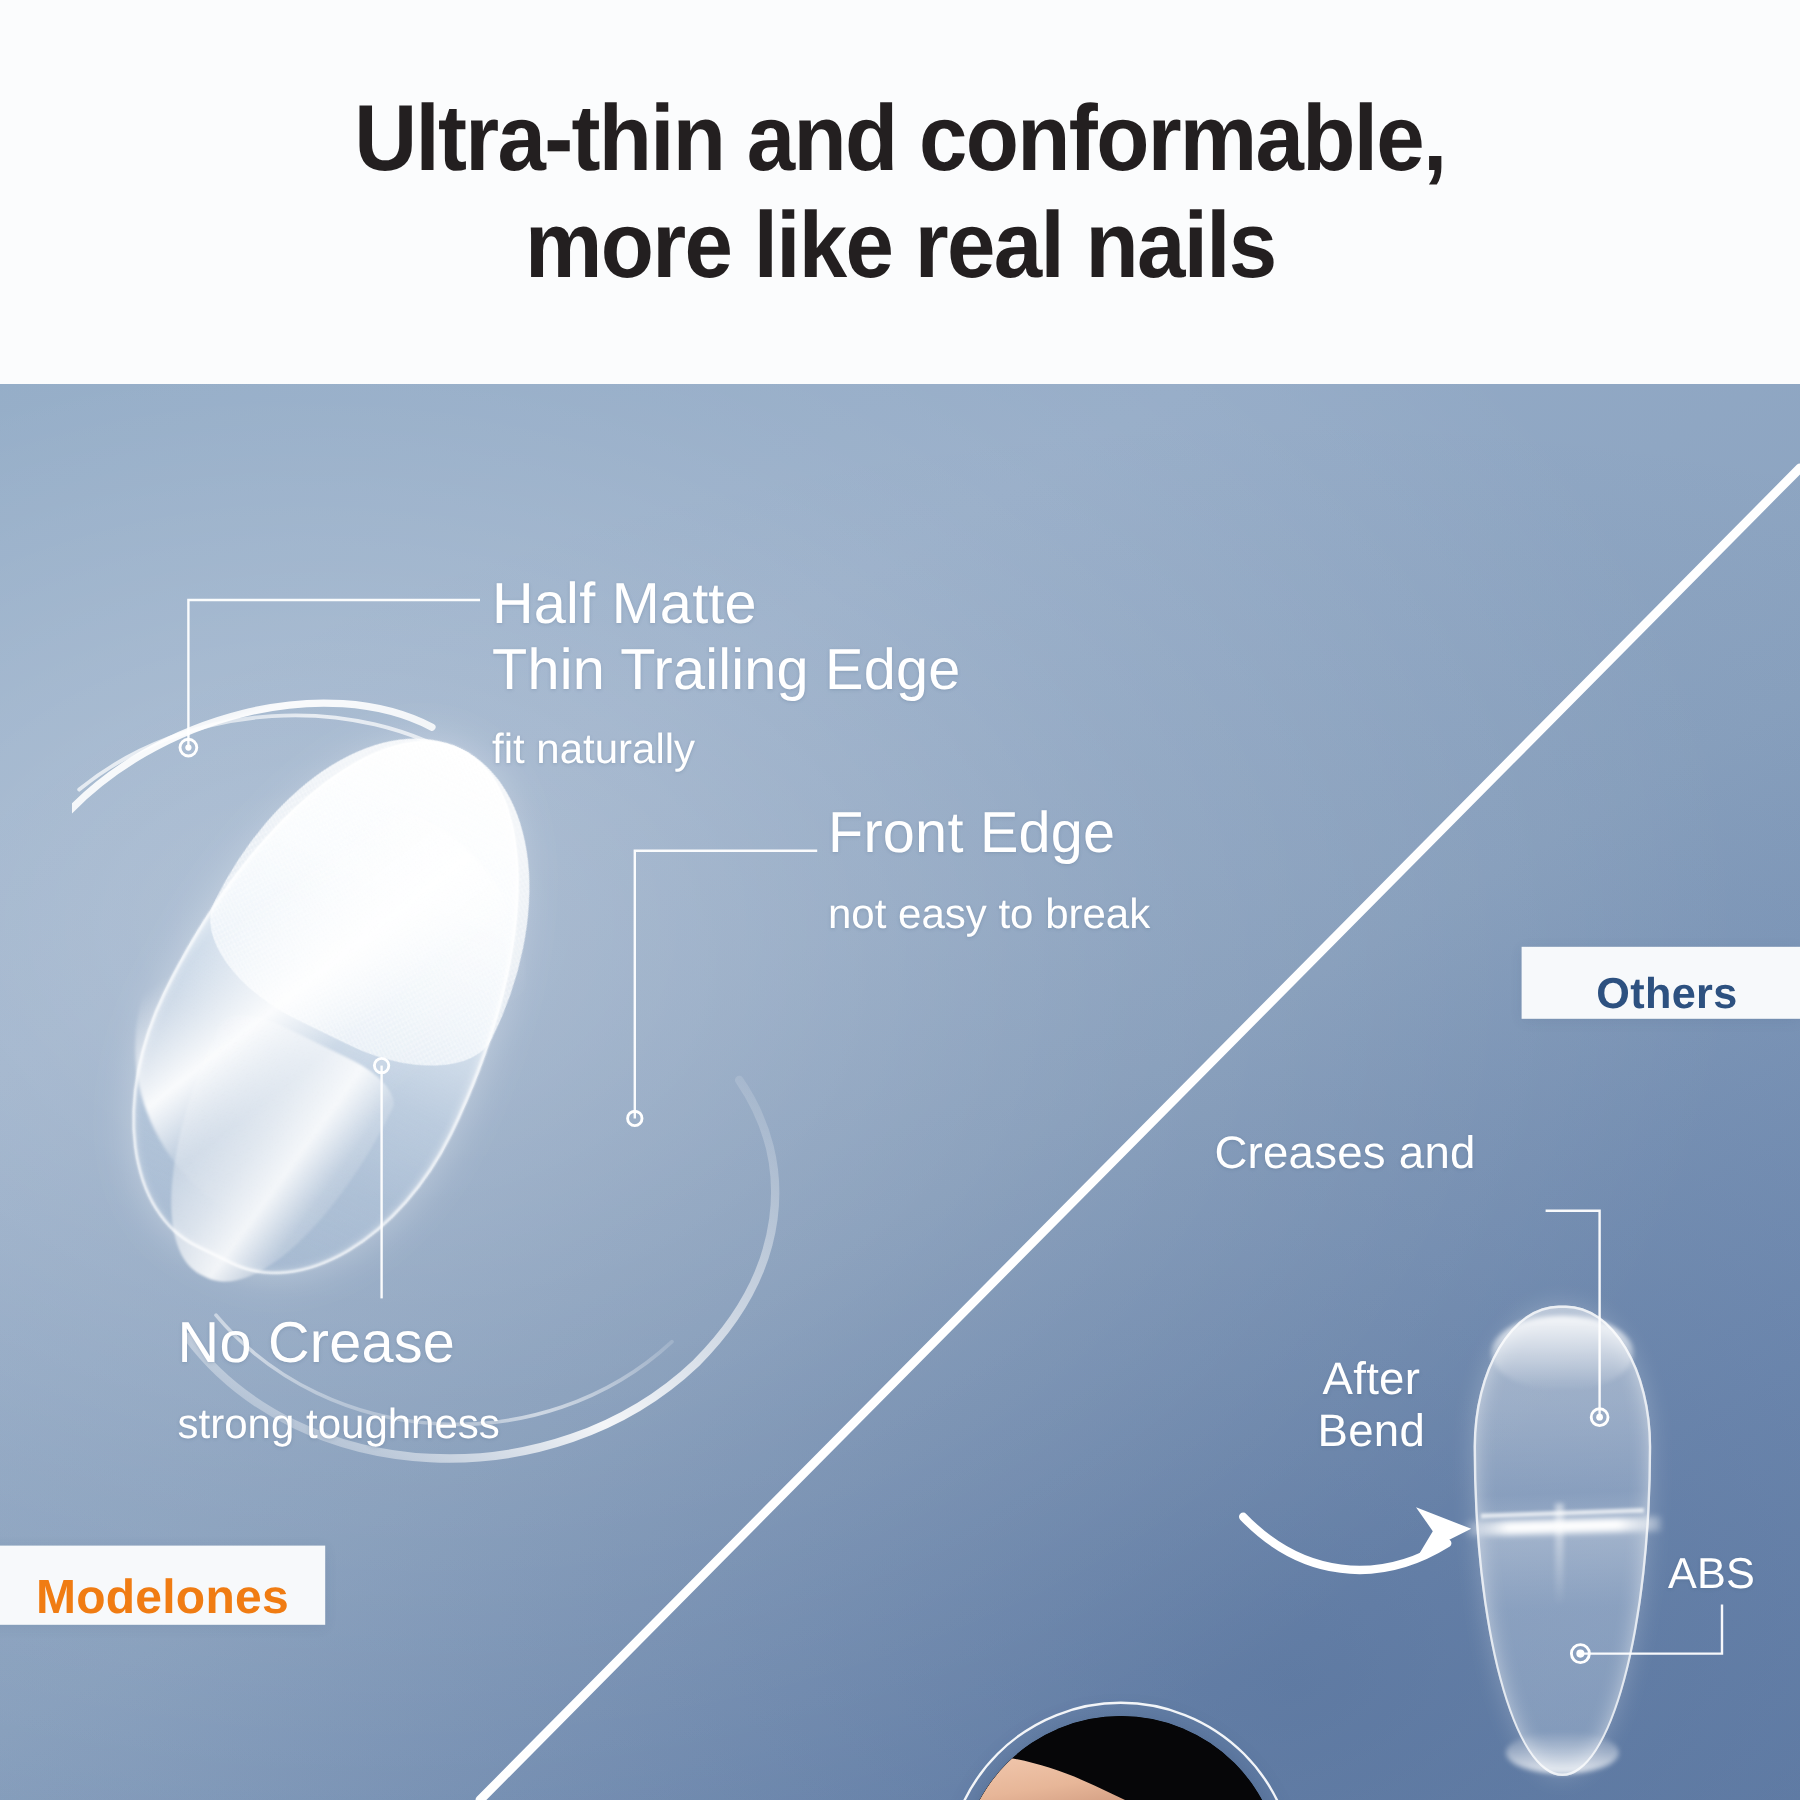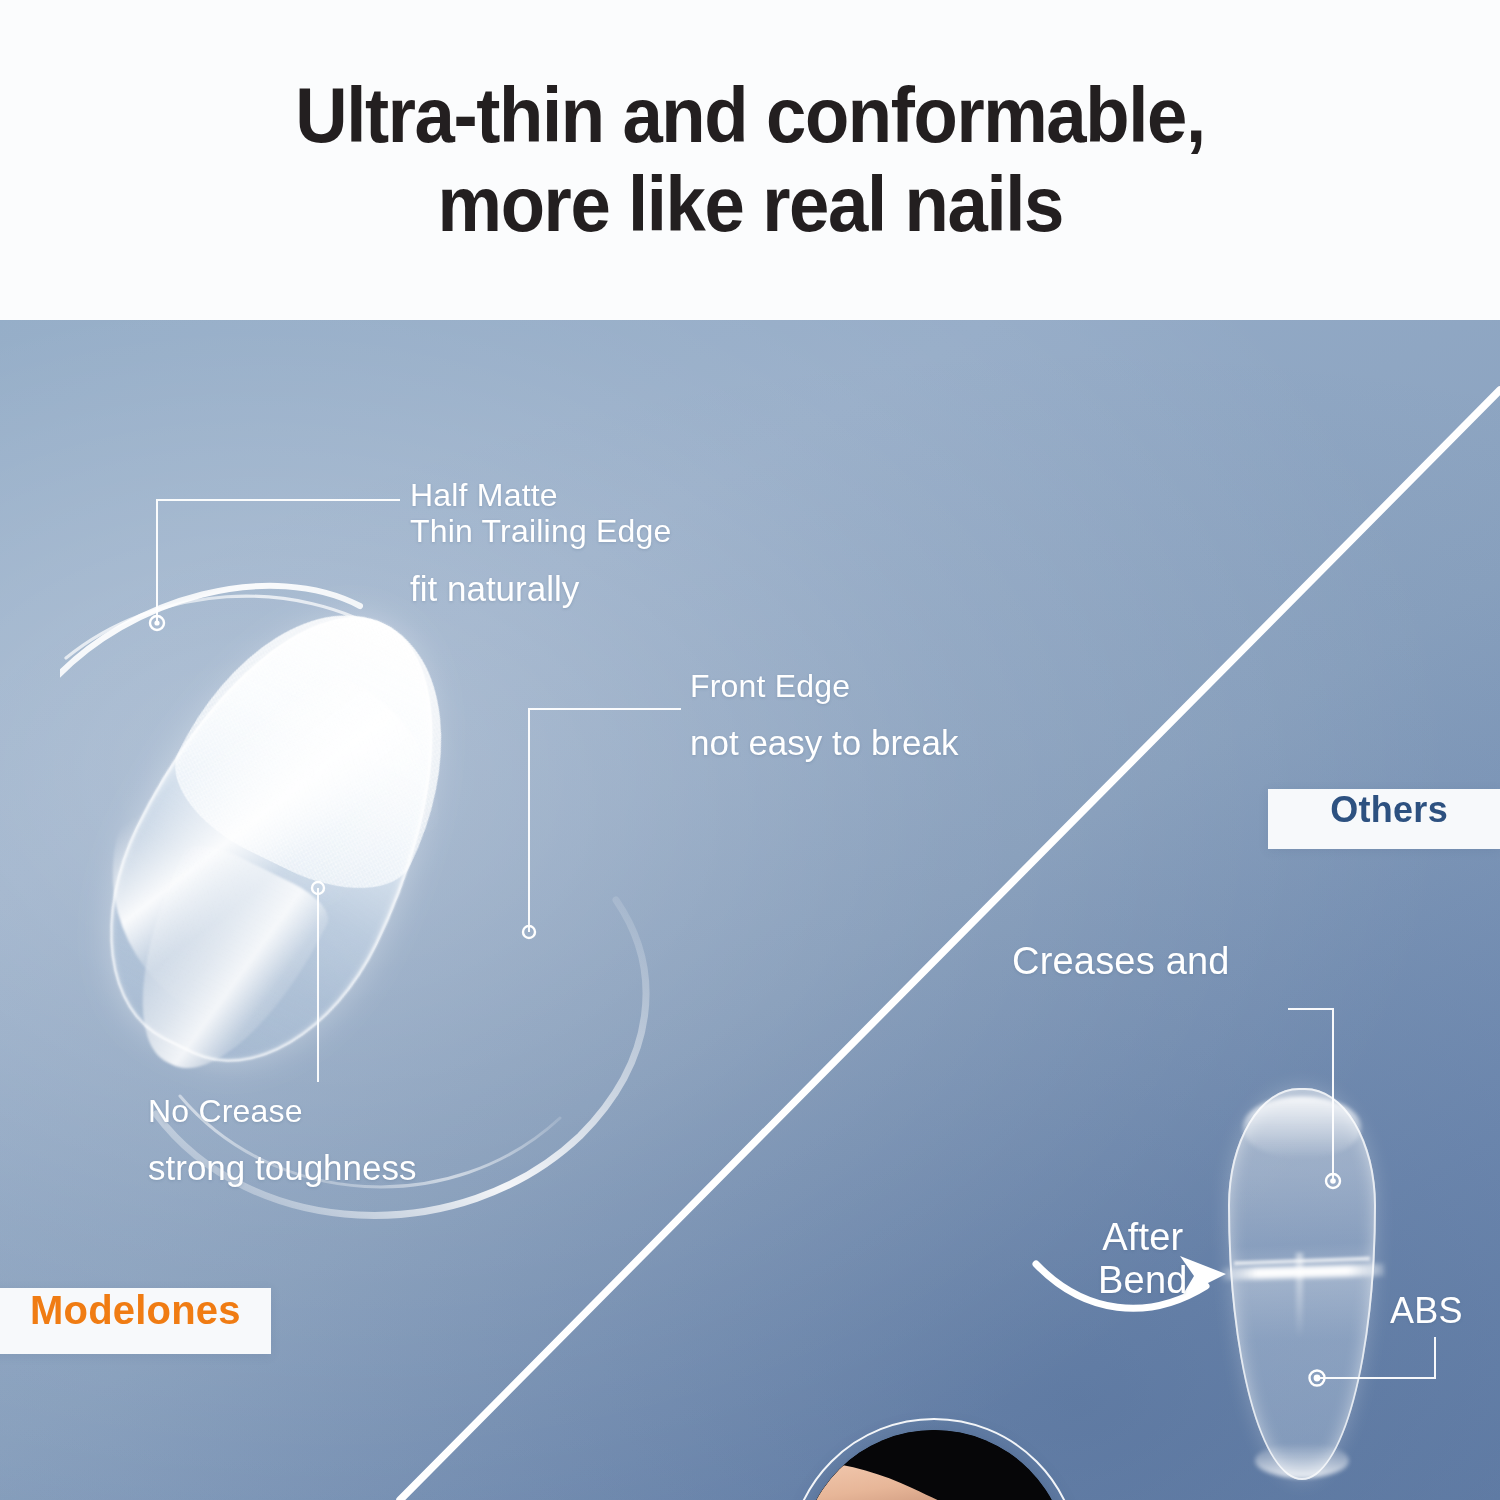--- a/index.html
+++ b/index.html
@@ -107,56 +107,56 @@
     position:absolute; inset:0;
     border-radius:50% 50% 44% 44% / 62% 62% 38% 38%;
     border:2px solid rgba(255,255,255,0.82);
     filter:blur(0.8px);
   }
 
   
   .lbl { position:absolute; z-index:26; }
   .lbl-title {
     color:#ffffff;
-    font-size:32px;
+    font-size:48px;
     font-weight:400;
     line-height:1.14;
     letter-spacing:0.2px;
     white-space:nowrap;
     text-shadow:0 1px 3px rgba(60,85,120,0.22);
   }
   .lbl-sub {
     color:#ffffff;
     font-size:35px;
     font-weight:normal;
     line-height:1.2;
     margin-top:18px;
     white-space:nowrap;
     text-shadow:0 1px 3px rgba(60,85,120,0.22);
   }
   #lbl-halfmatte { left:410px; top:477px; }
   #lbl-thickened { left:690px; top:668px; }
   #lbl-nocrease  { left:148px; top:1093px; }
   #lbl-creases   { left:1012px; top:940px; text-align:center; }
-  #lbl-afterbend { left:1098px; top:1216px; text-align:center; }
+  #lbl-afterbend { left:1098px; top:1129px; text-align:center; }
   #lbl-afterbend .lbl-title, #lbl-creases .lbl-title { font-size:38px; }
   #lbl-abs { left:1390px; top:1290px; }
   #lbl-abs .lbl-title { font-size:36px; }
 
   
   .leaders {
     position:absolute; left:0; top:0; width:1500px; height:1500px;
     z-index:22; pointer-events:none;
   }
 
   
   .badge {
     position:absolute; z-index:34;
     background:#f7f9fb;
-    display:flex; align-items:flex-start;
+    display:flex; align-items:flex-end;
     box-shadow:0 2px 10px rgba(45,70,110,0.10);
   }
   #badge-modelones {
     left:-16px; top:1288px;
     height:66px; padding:0 30px 0 46px;
   }
   #badge-modelones .badge-text {
     color:#f07c13; font-size:40px; font-weight:bold; letter-spacing:0.2px;
   }
   #badge-others {

